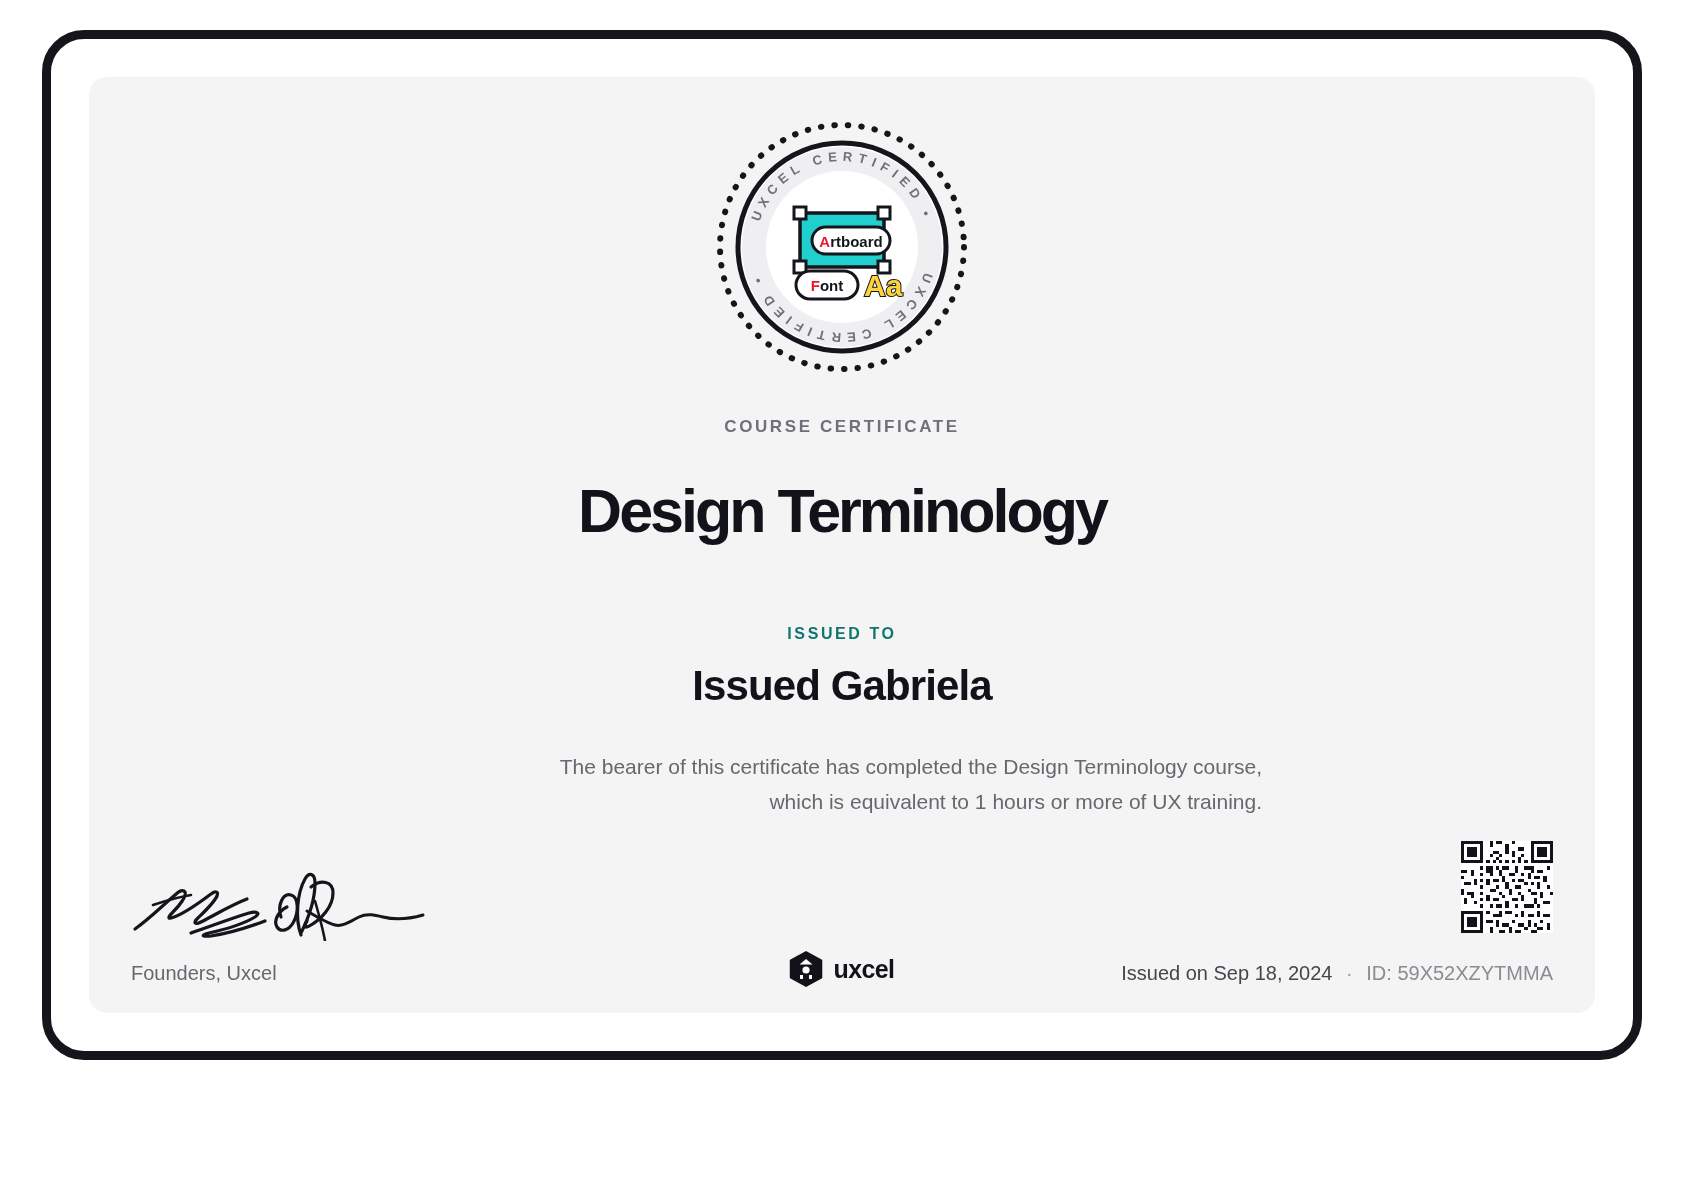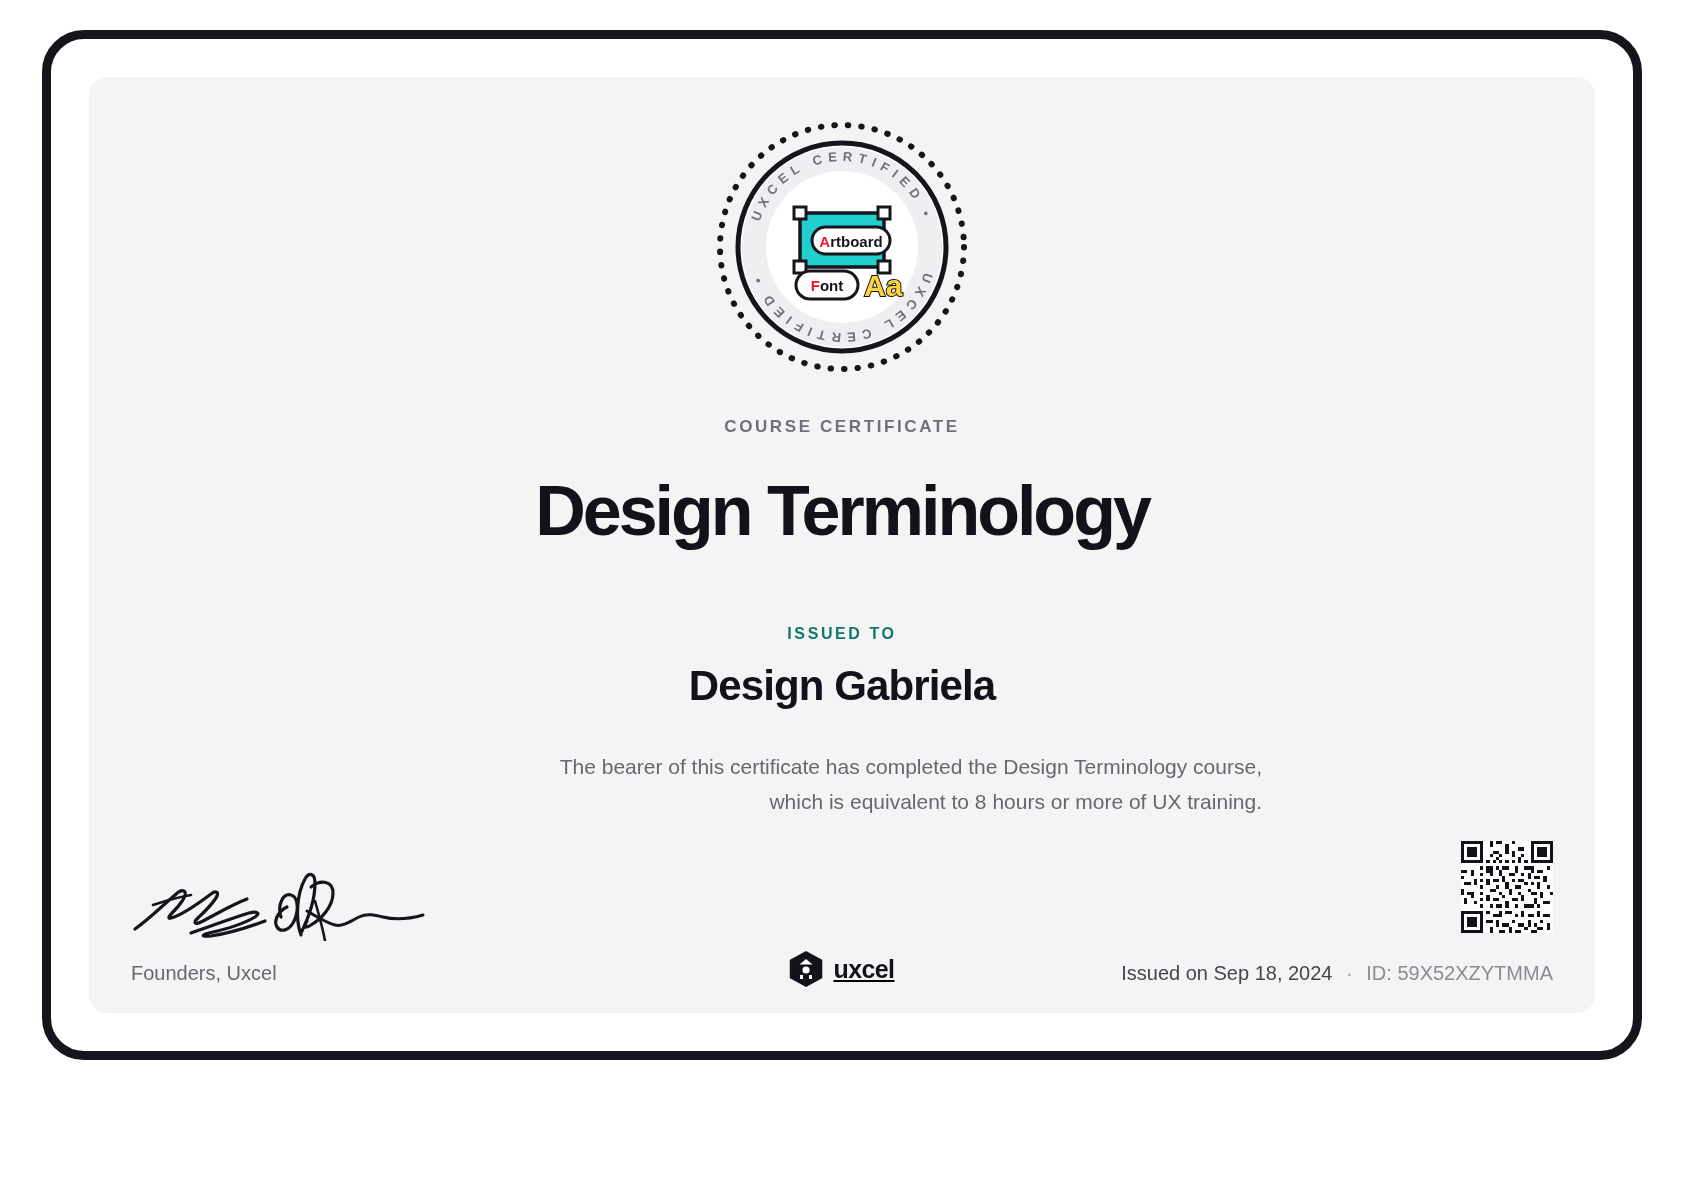--- a/index.html
+++ b/index.html
@@ -55,21 +55,21 @@
     font-weight: 700;
     letter-spacing: 2.6px;
     color: #6f7079;
   }
 
   .course-title {
     position: absolute;
     left: 0; right: 0;
     top: 378px;
     text-align: center;
-    font-size: 70px;
+    font-size: 61px;
     line-height: 112px;
     font-weight: 700;
     letter-spacing: -3px;
     color: #12131a;
   }
 
   .issued-to-label {
     position: absolute;
     left: 0; right: 0;
     top: 548px;
@@ -130,21 +130,20 @@
   }
 
   .brand {
     position: absolute;
     left: 50%;
     transform: translateX(-50%);
     bottom: 26px;
     display: flex;
     align-items: center;
     gap: 11px;
-    text-decoration: underline;
   }
   .brand-mark { width: 33px; height: 36px; display: block; }
   .brand-name {
     font-size: 25px;
     font-weight: 700;
     letter-spacing: -0.6px;
     color: #12131a;
   }
 
   .issue-line {
@@ -216,25 +215,25 @@
         </g>
       </svg>
     </div>
 
     <div class="eyebrow">COURSE CERTIFICATE</div>
 
     <div class="course-title">Design Terminology</div>
 
     <div class="issued-to-label">ISSUED TO</div>
 
-    <div class="recipient-name">Design Gabriela</div>
+    <div class="recipient-name">Issued Gabriela</div>
 
     <div class="description">
       <div>The bearer of this certificate has completed the Design Terminology course,</div>
-      <div>which is equivalent to 8 hours or more of UX training.</div>
+      <div>which is equivalent to 1 hours or more of UX training.</div>
     </div>
 
     <div class="footer">
 
       <div class="signatures">
         <svg viewBox="0 0 300 80" xmlns="http://www.w3.org/2000/svg">
           <g fill="none" stroke="#15161c" stroke-linecap="round" stroke-linejoin="round">
 
             <path d="M4 68 C18 58 30 46 44 34 C48 30 52 28 54 31 C56 35 48 45 42 51 C38 55 36 58 40 57 C52 54 68 42 80 33 C84 30 88 30 86 35 C83 42 72 52 66 58 C62 62 64 64 70 61 C84 54 100 44 116 38" stroke-width="3.2"></path>
             <path d="M22 44 C34 40 48 36 60 34" stroke-width="2.6"></path>

